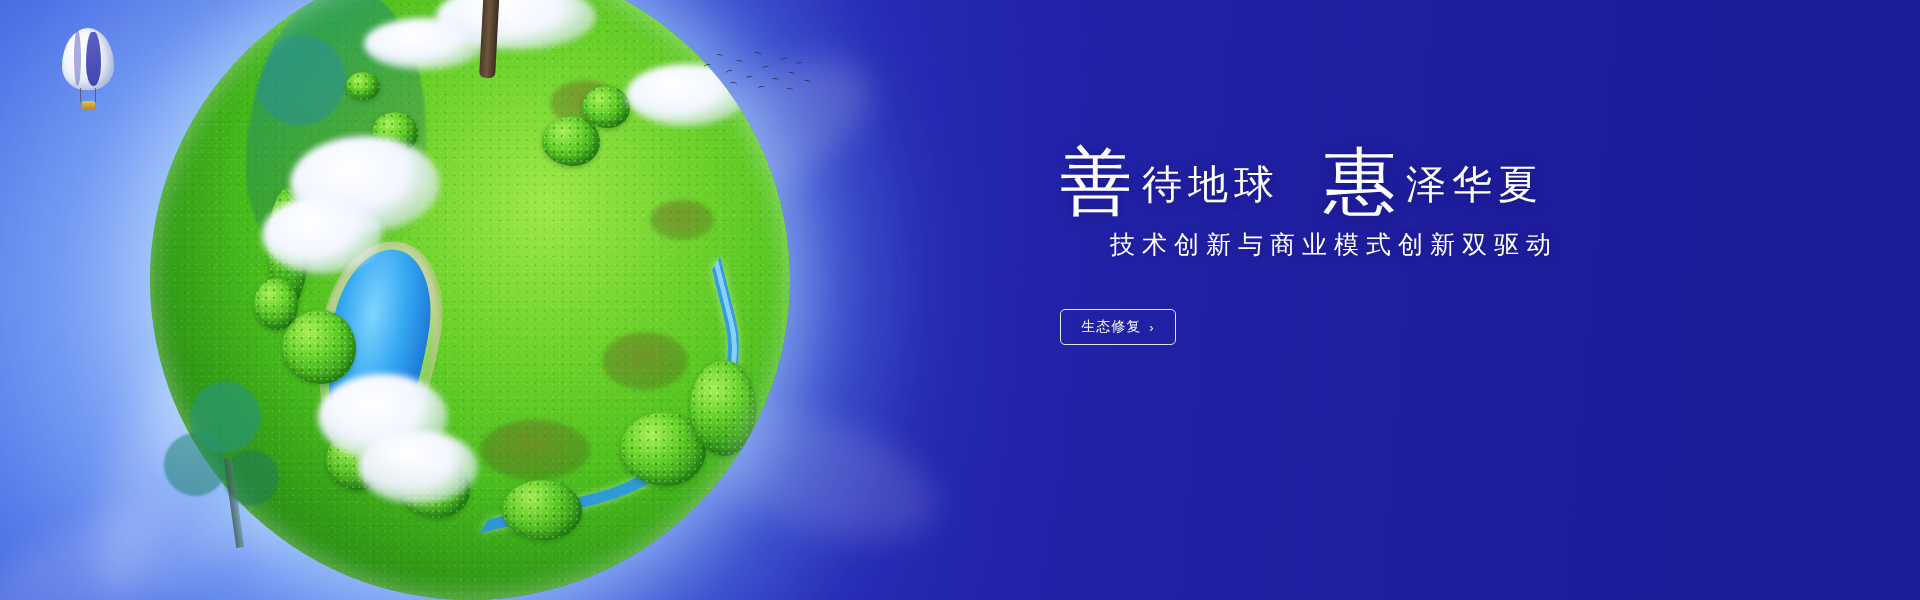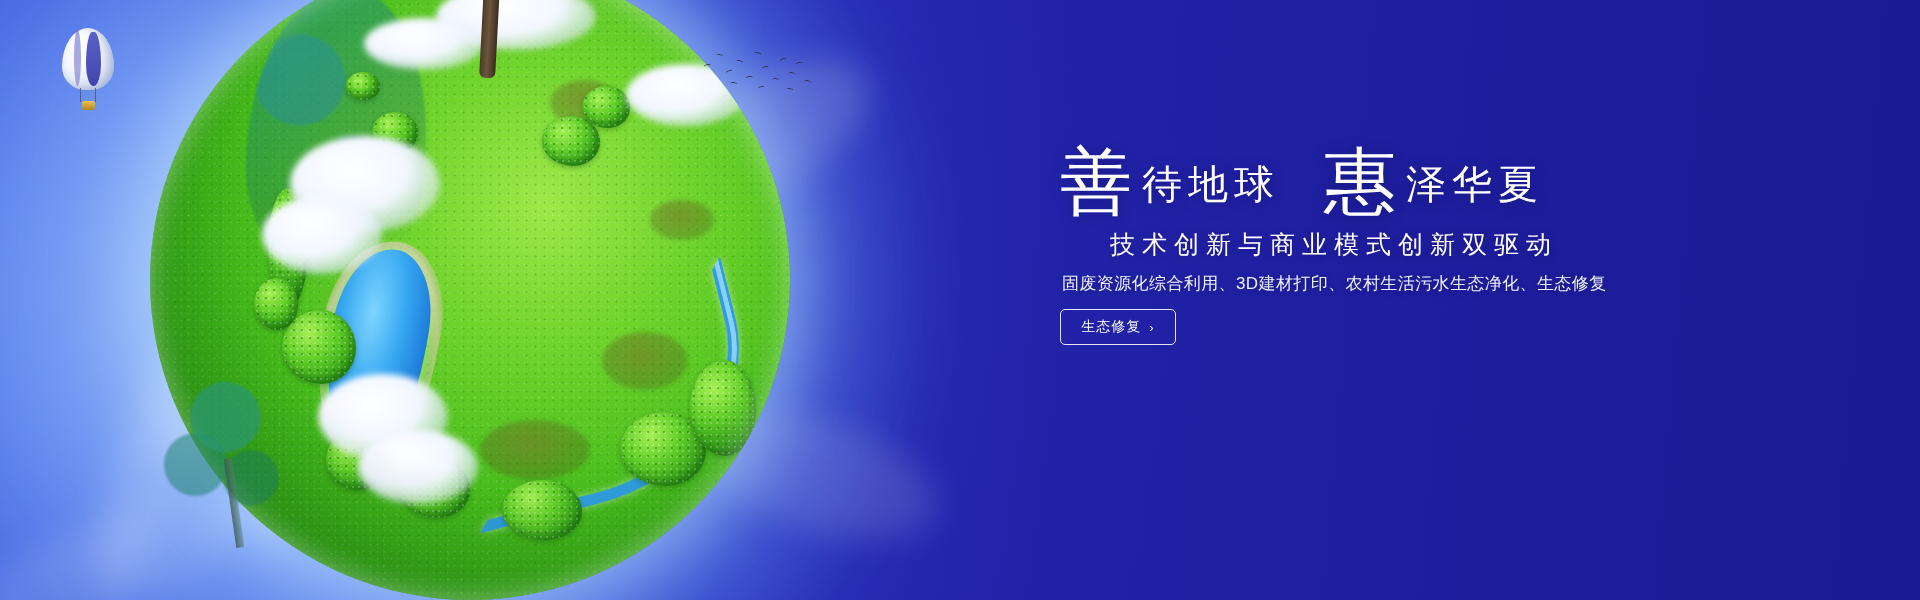--- a/index.html
+++ b/index.html
@@ -424,21 +424,20 @@
   </div>
 
   <div class="copy">
 
     <div class="headline">
       <span class="big">善</span><span class="sm">待地球</span><span class="gap"></span><span class="big">惠</span><span class="sm">泽华夏</span>
     </div>
 
     <div class="subtitle">技术创新与商业模式创新双驱动</div>
 
-    <div class="desc">固废资源化综合利用、3D建材打印、农村生活污水生态净化、生态修复</div>
 
     <div class="cta">
       <span>生态修复</span>
       <span class="chev">›</span>
     </div>
 
   </div>
 </div>
 
 </body></html>

